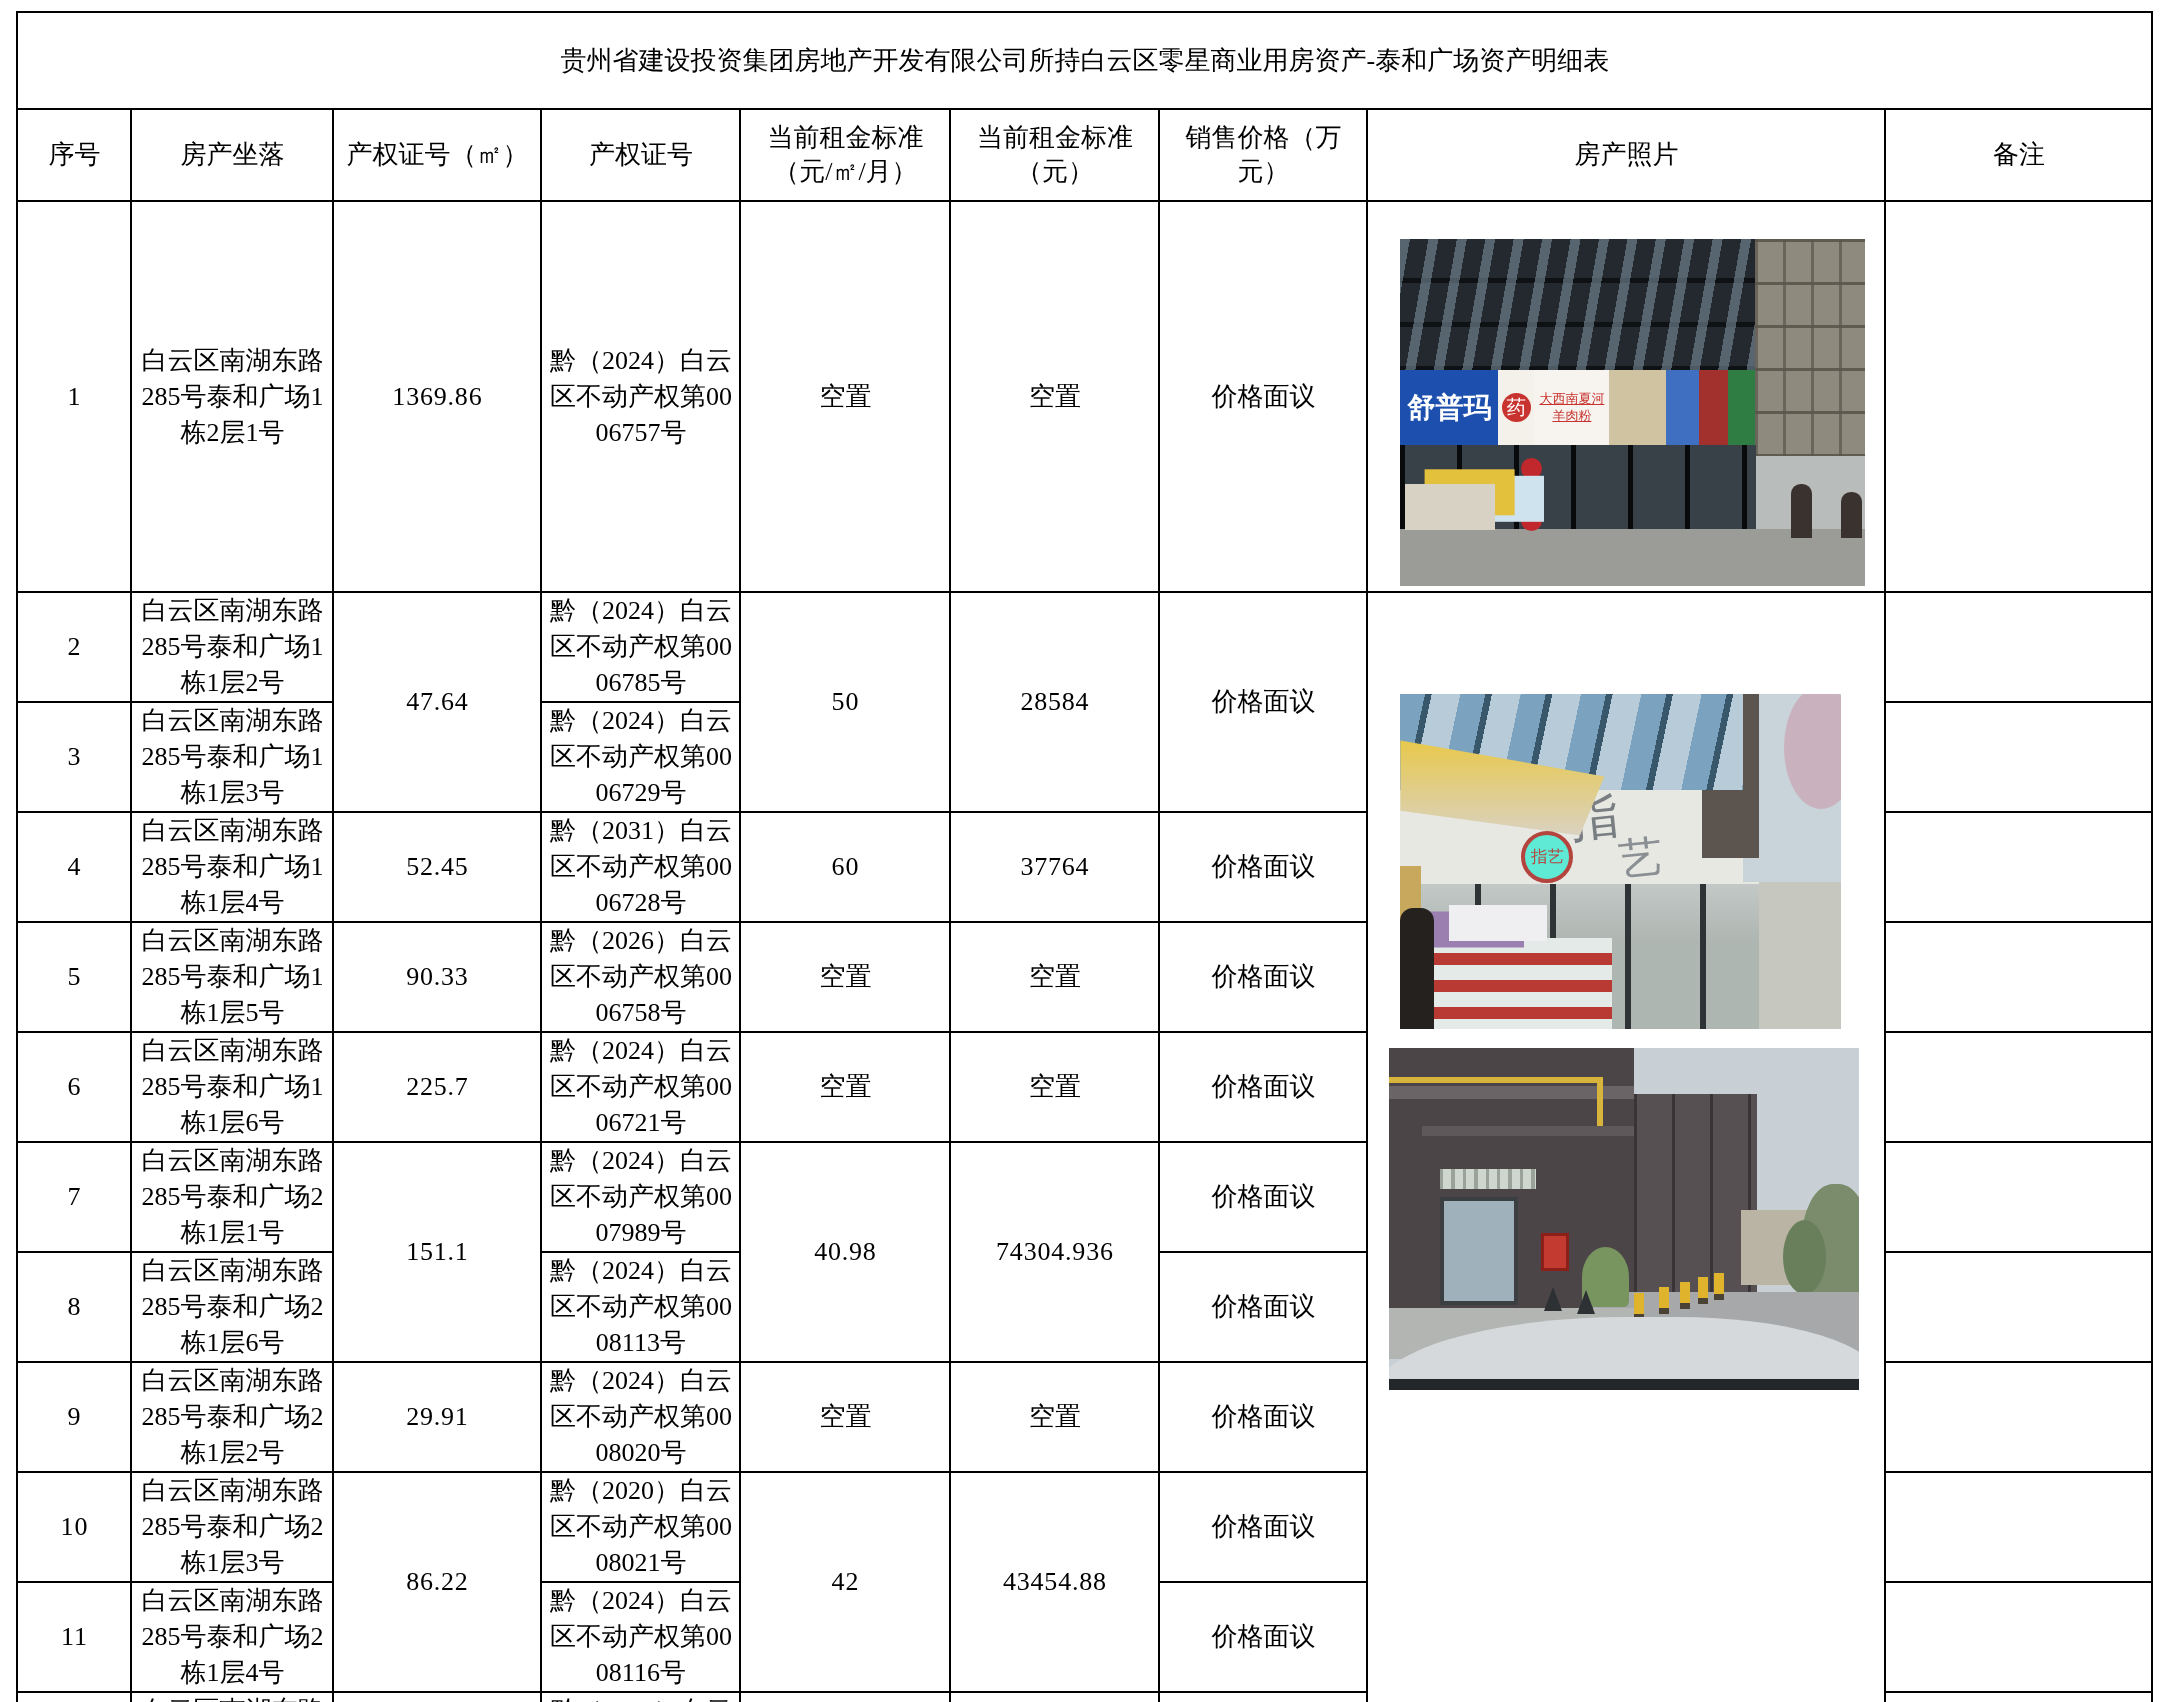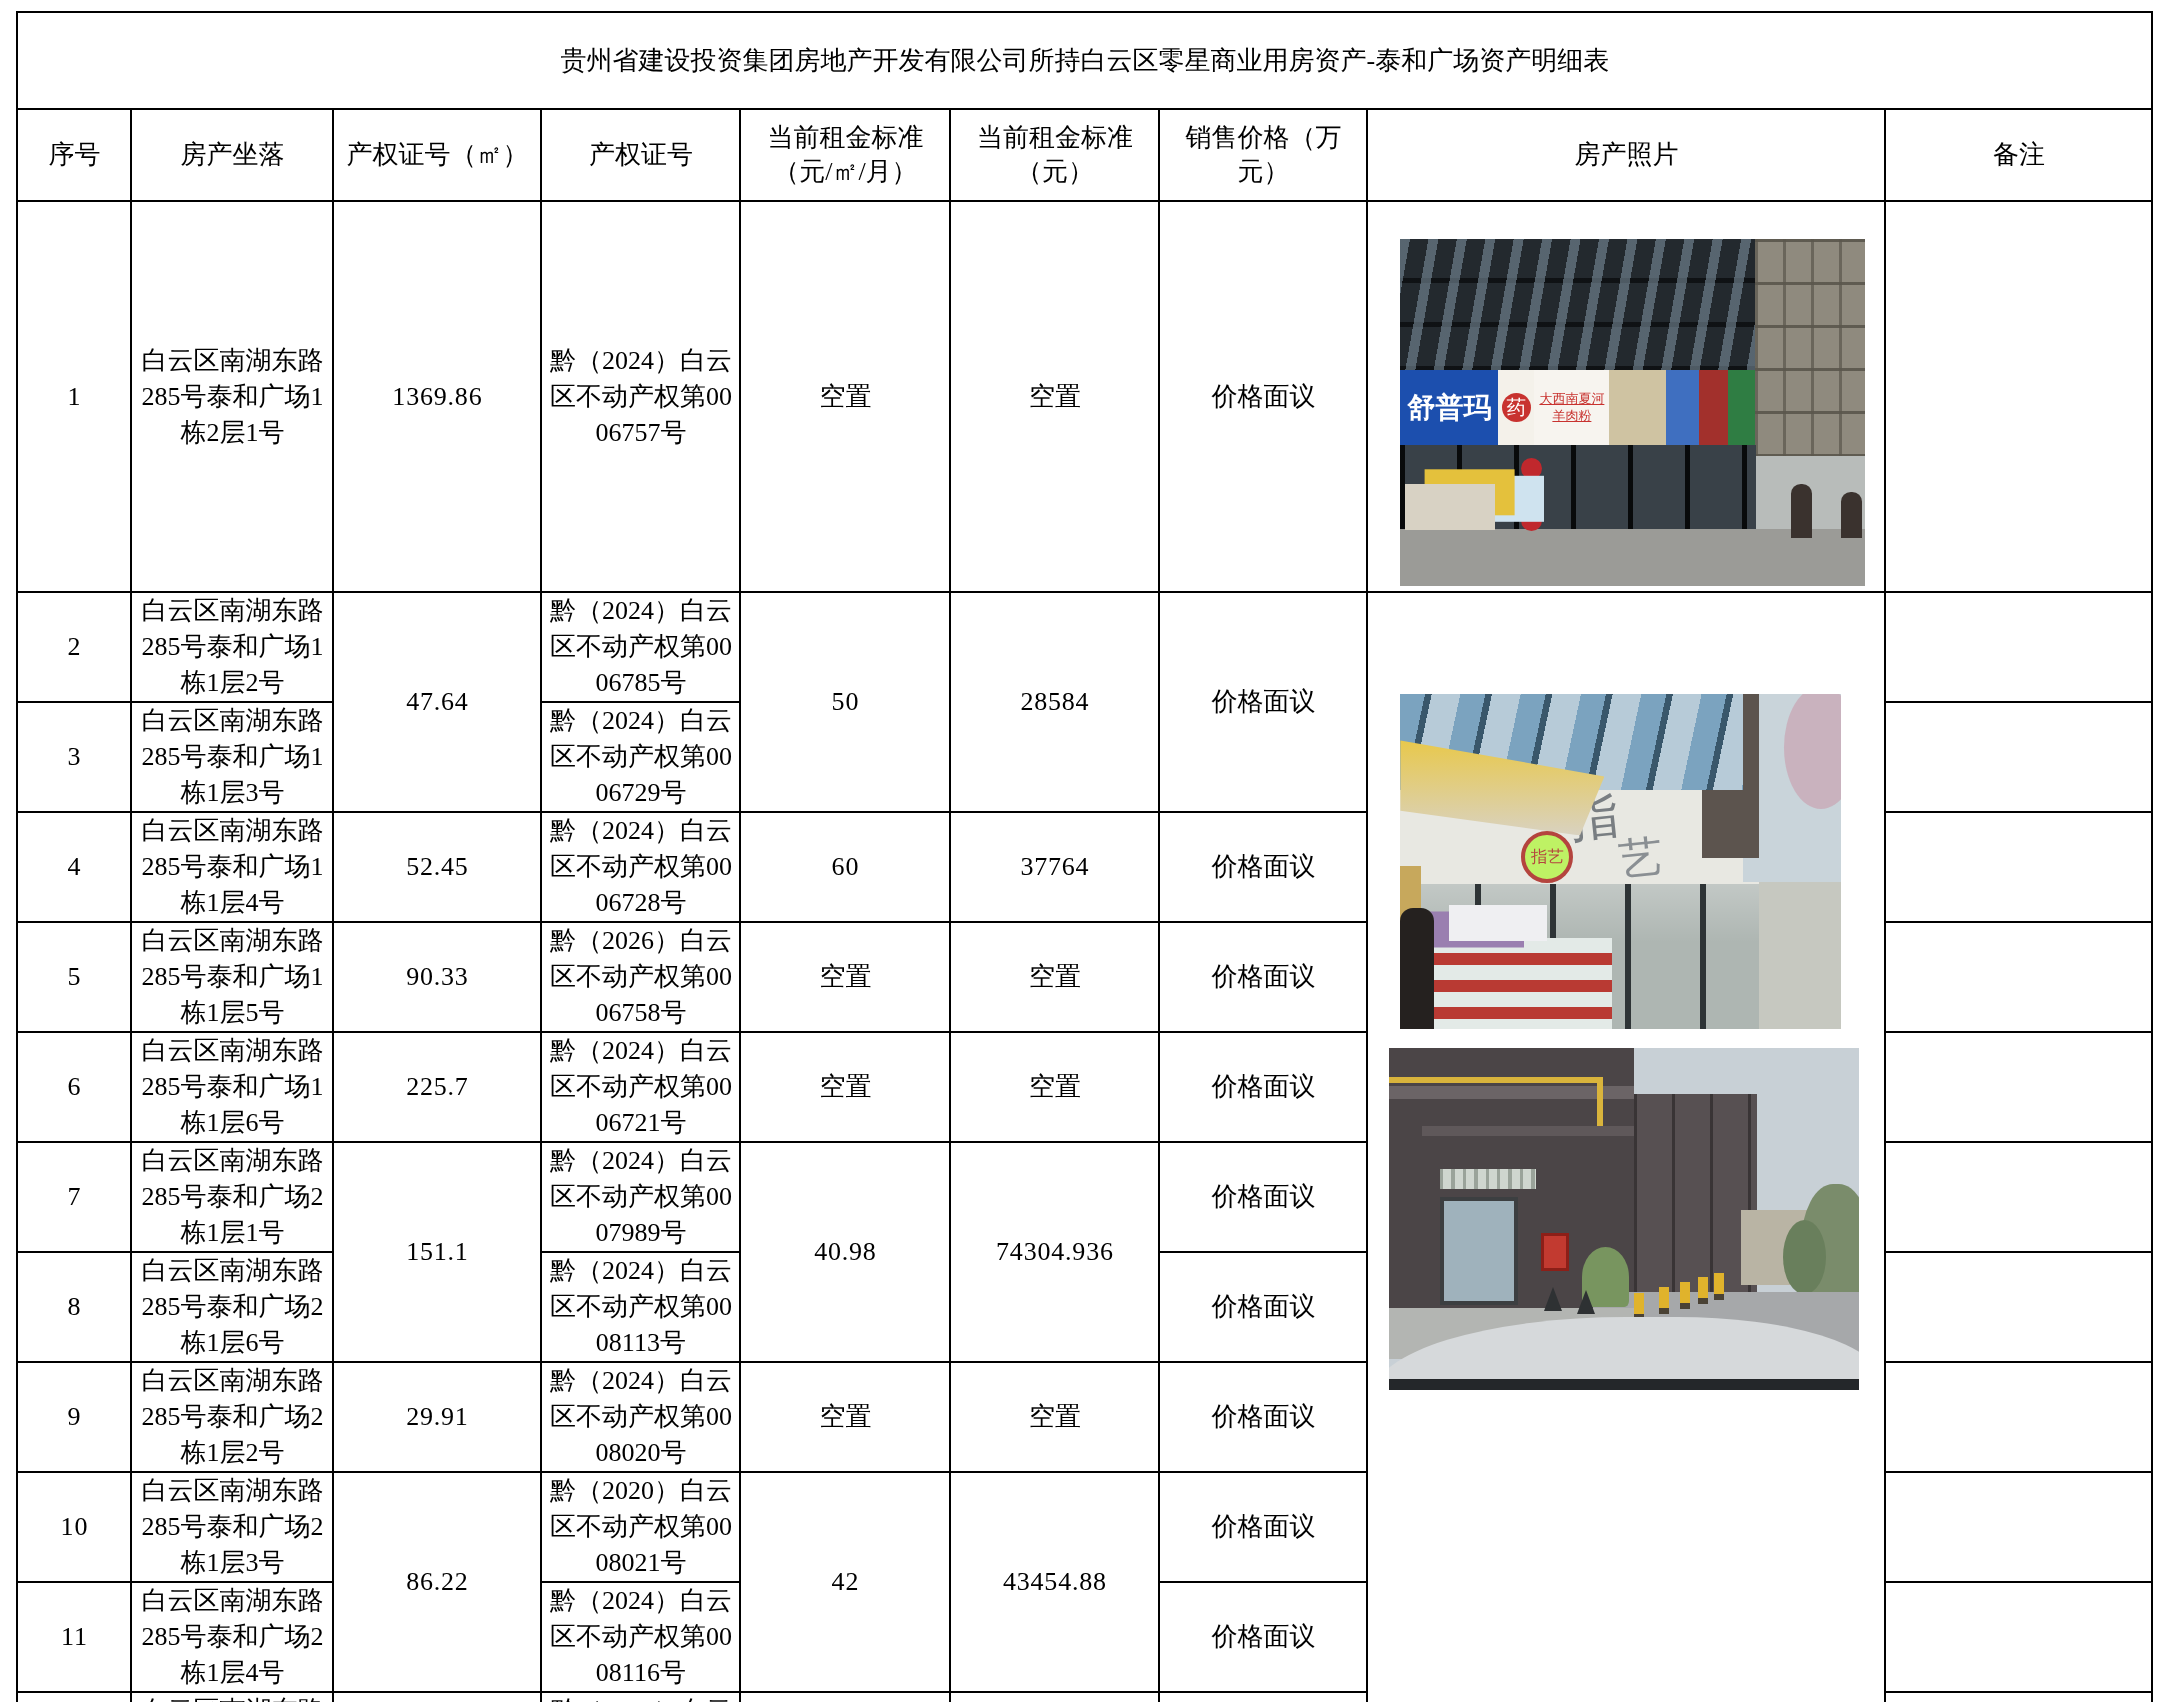--- a/index.html
+++ b/index.html
@@ -62,21 +62,21 @@
   .p2-bg{left:0;top:0;width:100%;height:100%;background:#e8e8e2;}
   .p2-sky{right:0;top:0;width:98px;height:188px;background:#c9d4da;}
   .p2-tree{right:-16.4px;top:-8.2px;width:74px;height:123px;border-radius:50%;background:#c9a9b6;opacity:.8;}
   .p2-dark{right:82px;top:0;width:57px;height:164px;background:#5c544e;}
   .p2-win{left:0;top:0;width:343px;height:96px;
     background:repeating-linear-gradient(102deg,#7ba3bf 0 24.5px,#39576b 24.5px 31px,#b7cbd8 31px 59px);}
   .p2-wallsign1{left:168px;top:105px;font-size:51px;color:#797e82;transform:rotate(-6deg);}
   .p2-wallsign2{left:219px;top:147px;font-size:44px;color:#8a8f93;transform:rotate(-6deg);}
   .p2-awning{left:0;top:46px;width:204px;height:95px;background:linear-gradient(#e8c84b,#d9d2c0);
     clip-path:polygon(0 0,100% 38%,88% 100%,0 74%);}
-  .p2-roundsign{left:121px;top:137px;width:52px;height:52px;border-radius:50%;background:#bef264;
+  .p2-roundsign{left:121px;top:137px;width:52px;height:52px;border-radius:50%;background:#5eead4;
     border:4.9px solid #b4443e;box-sizing:border-box;color:#b4443e;font-size:16.4px;line-height:18px;
     display:flex;align-items:center;justify-content:center;}
   .p2-storefront{left:0;top:190px;width:360px;height:146px;background:#aeb6b2;
     background-image:repeating-linear-gradient(90deg,#2e3436 0 5.7px,#0000 5.7px 75px),
                      linear-gradient(rgba(255,255,255,.25),#0000 40%);}
   .p2-pillar{left:0;top:172px;width:21px;height:164px;background:#c7a85c;}
   .p2-street{right:0;top:188px;width:82px;height:147px;background:#c6c8c0;}
   .p2-bottles{left:28px;top:244px;width:184px;height:92px;
     background:repeating-linear-gradient(#e3eae7 0 14.7px,#b93a33 14.7px 27px);}
   .p2-pack{left:49px;top:211px;width:98px;height:36px;background:#efeff2;box-shadow:-23px 6.5px 0 #9a7fb0;}
@@ -234,21 +234,21 @@
     <td class="num">3</td>
     <td>白云区南湖东路285号泰和广场1栋1层3号</td>
     <td>黔（2024）白云区不动产权第0006729号</td>
     <td></td>
   </tr>
 
   <tr style="height:106px">
     <td class="num">4</td>
     <td>白云区南湖东路285号泰和广场1栋1层4号</td>
     <td class="num">52.45</td>
-    <td>黔（2024）白云区不动产权第0006728号</td>
+    <td>黔（2031）白云区不动产权第0006728号</td>
     <td class="num">60</td>
     <td class="num">37764</td>
     <td>价格面议</td>
     <td></td>
   </tr>
 
   <tr style="height:99px">
     <td class="num">5</td>
     <td>白云区南湖东路285号泰和广场1栋1层5号</td>
     <td class="num">90.33</td>

